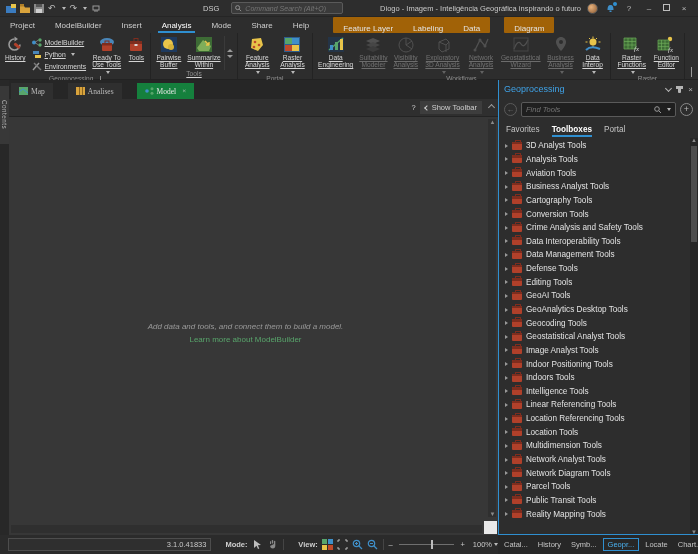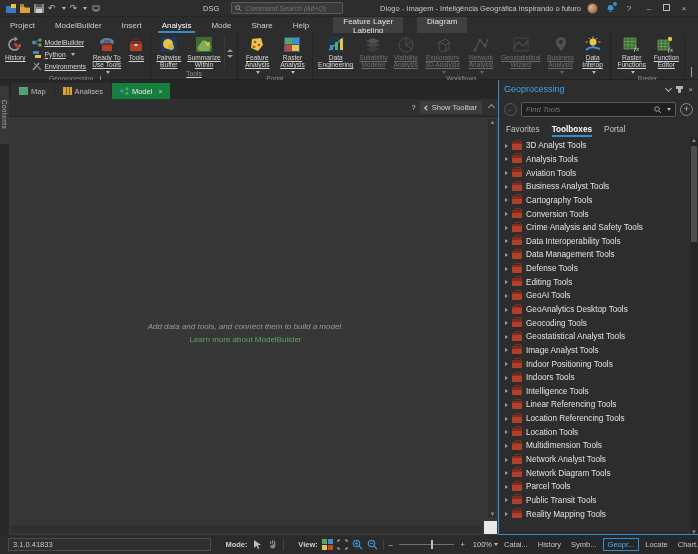--- a/index.html
+++ b/index.html
@@ -22,21 +22,21 @@
   .bell svg { display:block; }
   .bell .dot { position:absolute; right:-2px; top:-1px; width:4px; height:4px; border-radius:50%; background:#2f8fd0; }
   .winbtn { color:#bdbdbd; font-size:8px; width:12px; text-align:center; }
   .maxbox { width:7px; height:7px; border:1px solid #bdbdbd; display:inline-block; }
 
   
   .ribbontabs { position:absolute; left:0; top:17px; width:698px; height:16px; background:#2d2d2d; display:flex; align-items:stretch; font-size:8px; }
   .rtab { padding:0 10px; display:flex; align-items:center; color:#cfcfcf; position:relative; }
   .rtab.active { color:#ffffff; }
   .rtab.active::after { content:""; position:absolute; left:6px; right:6px; bottom:0; height:2px; background:#2f8fd0; }
-  .ctx-group { display:flex; align-items:center; background:#404040; margin-left:14px; border-radius:1px;flex-direction:column; }
+  .ctx-group { display:flex; align-items:flex-end; background:#a16207; margin-left:14px; border-radius:1px; }
   .ctx-group .rtab { color:#e3e3e3; }
 
   
   .ribbon { position:absolute; left:0; top:33px; width:698px; height:47px; background:#2d2d2d; display:flex; border-bottom:1px solid #222; }
   .grp { display:flex; flex-direction:column; border-right:1px solid #232323; padding:1px 2px 0;text-decoration:underline; }
   .grp-body { display:flex; flex:1; align-items:flex-start; }
   .grp-label { display:flex; align-items:center; justify-content:center; gap:3px; font-size:6.6px; color:#8f8f8f; padding:0 2px 2px; }
   .launcher { width:5px; height:5px; border-right:1px solid #8f8f8f; border-bottom:1px solid #8f8f8f; position:relative; }
   .rbtn-lg { display:flex; flex-direction:column; align-items:center; padding:2px 3px 0; font-size:6.6px; line-height:7px; text-align:center; color:#d8d8d8; white-space:pre-line; }
   .rbtn-lg .ic { width:18px; height:17px; margin-bottom:1px; position:relative; }
@@ -57,21 +57,21 @@
   .tbx { width:10px; height:8px; background:#b0402a; border-radius:1px; position:relative; display:inline-block; }
   .tbx::before { content:""; position:absolute; left:0; right:0; top:0; height:2.5px; background:#7e2d1e; border-radius:1px 1px 0 0; }
   .tbx::after { content:""; position:absolute; left:3px; top:-2px; width:4px; height:2px; border:1px solid #7e2d1e; border-bottom:none; }
 
   
   .workspace { position:absolute; left:0; top:80px; width:698px; height:455px; display:flex; }
   .left-strip { width:9px; background:#282828; position:relative; }
   .contents-tab { position:absolute; left:0; top:6px; width:9px; height:58px; background:#383838; color:#b5b5b5; writing-mode:vertical-rl; font-size:6.3px; display:flex; align-items:center; justify-content:center; letter-spacing:.5px; }
 
   .center-col { width:489px; display:flex; flex-direction:column; background:#262626; }
-  .doc-tabs { height:19px; display:flex; align-items:flex-end; gap:1px; padding-left:2px; background:#262626; }
+  .doc-tabs { height:19px; display:flex; align-items:flex-end; gap:15px; padding-left:2px; background:#262626;font-family:Liberation Serif, serif; }
   .dtab { height:16px; display:flex; align-items:center; gap:3px; padding:0 8px; background:#2f2f2f; color:#bdbdbd; font-size:7.5px; }
   .dtab.active { background:#15803d; color:#e8e8e8; }
   .dtab .close { color:#cfcfcf; font-size:7px; margin-left:3px; }
   .ticon { width:9px; height:8px; display:inline-block; position:relative; }
 
   .model-toolbar { height:18px; background:#2f2f2f; border-bottom:1px solid #232323; display:flex; align-items:center; justify-content:flex-end; gap:4px; padding-right:2px; font-size:7.5px; }
   .mt-help { color:#cfcfcf; }
   .mt-btn { background:#3d3d3d; color:#d0d0d0; height:13px; display:flex; align-items:center; gap:3px; padding:0 5px; }
   .chev-left { width:4px; height:4px; border-left:1px solid #cfcfcf; border-bottom:1px solid #cfcfcf; transform:rotate(45deg); }
   .mt-collapse { width:10px; height:13px; display:flex; align-items:center; justify-content:center; }
@@ -106,21 +106,21 @@
   .gp-list { flex:1; position:relative; overflow:hidden; padding-top:1px; }
   .gp-row { height:13.65px; display:flex; align-items:center; gap:4px; padding-left:6px; }
   .tri-r { width:0; height:0; border-top:2.5px solid transparent; border-bottom:2.5px solid transparent; border-left:3.5px solid #9a9a9a; }
   .gp-row-label { font-size:8.2px; color:#e3e3e3; white-space:nowrap; }
   .gp-scroll { position:absolute; right:0; top:0; bottom:0; width:8px; background:#262626; }
   .gp-thumb { position:absolute; left:1px; top:8px; width:6px; height:96px; background:#4d4d4d; }
   .gp-scroll .arr { position:absolute; left:1px; }
 
   
   .statusbar { position:absolute; left:0; top:535px; width:498px; height:19px; background:#2b2b2b; display:flex; align-items:center; font-size:7.5px; color:#c9c9c9; }
-  .version-box { margin-left:8px; width:260px; height:13px; border:1px solid #4d4d4d; background:#2f2f2f; display:flex; align-items:center; padding:0 4px; }
+  .version-box { margin-left:8px; width:260px; height:13px; border:1px solid #4d4d4d; background:#2f2f2f; display:flex; align-items:center; padding:0 4px;justify-content:flex-end; }
   .sb-label { font-weight:bold; color:#cfcfcf; margin-left:10px; }
   .sb-ic { width:11px; height:11px; margin-left:4px; position:relative; }
   .sb-ic svg { display:block; }
   .sep { width:1px; height:11px; background:#454545; margin:0 5px; }
   .slider { width:72px; height:1px; background:#6f6f6f; position:relative; margin:0 6px; }
   .slider .thumb { position:absolute; left:58%; top:-4px; width:2px; height:9px; background:#bdbdbd; }
   .zoom-val { margin-left:2px; }
 
   
   .docktabs { position:absolute; left:498px; top:535px; width:200px; height:19px; background:#272727; display:flex; align-items:center; gap:2px; padding:0 2px; font-size:7.5px; color:#c5c5c5; }

